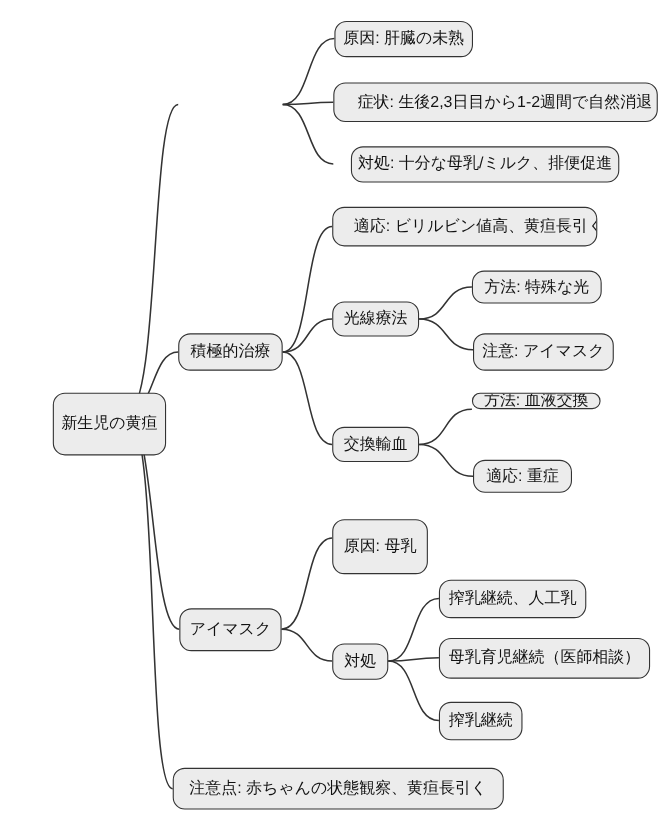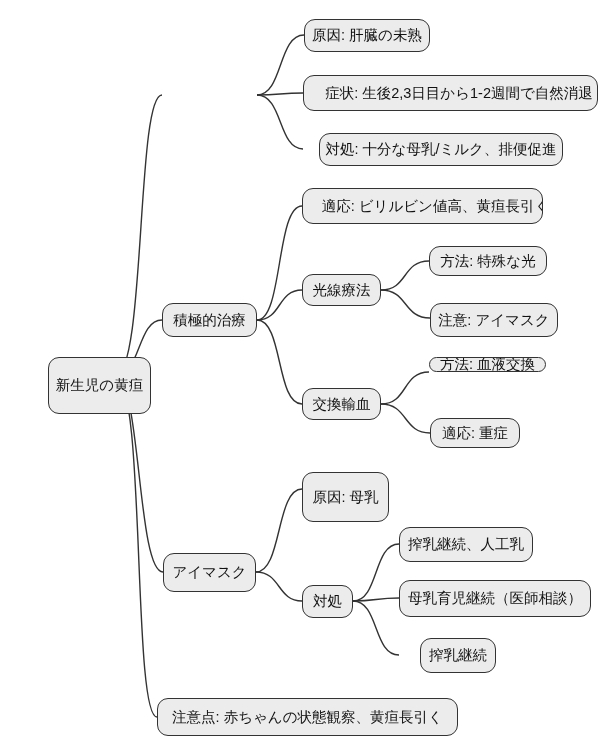--- a/index.html
+++ b/index.html
@@ -105,17 +105,17 @@
   <div class="node" style="left:163px; top:553px; width:93px; height:39px;">アイマスク</div>
 
   <div class="node" style="left:302px; top:472px; width:87px; height:50px;text-align:right;">原因: 母乳</div>
 
   <div class="node" style="left:302px; top:585px; width:51px; height:33px;">対処</div>
 
   <div class="node" style="left:399px; top:527px; width:134px; height:35px;">搾乳継続、人工乳</div>
 
   <div class="node" style="left:399px; top:580px; width:192px; height:37px;">母乳育児継続（医師相談）</div>
 
-  <div class="node" style="left:399px; top:638px; width:76px; height:35px;margin-left:21px;">搾乳継続</div>
+  <div class="node" style="left:399px; top:638px; width:76px; height:35px;">搾乳継続</div>
 
   <div class="node" style="left:157px; top:698px; width:301px; height:38px;">注意点: 赤ちゃんの状態観察、黄疸長引く</div>
 
 </div>
 
 </body></html>

